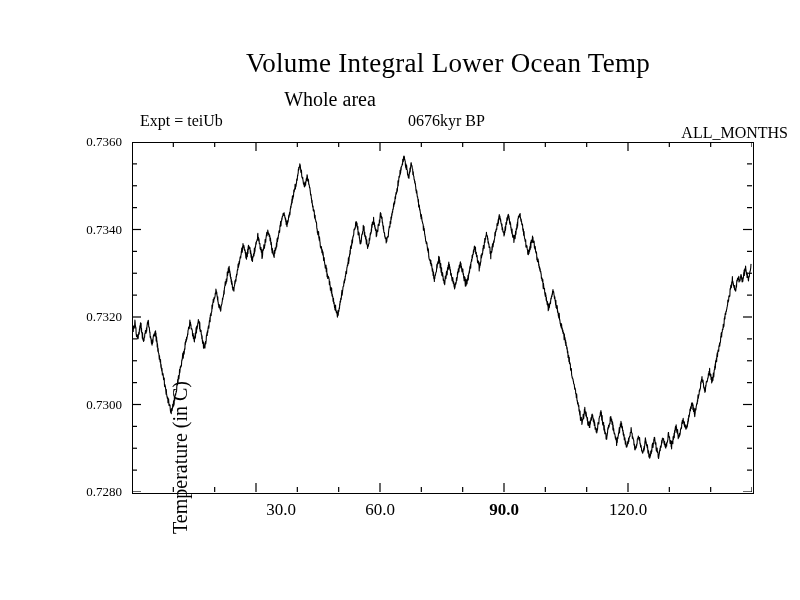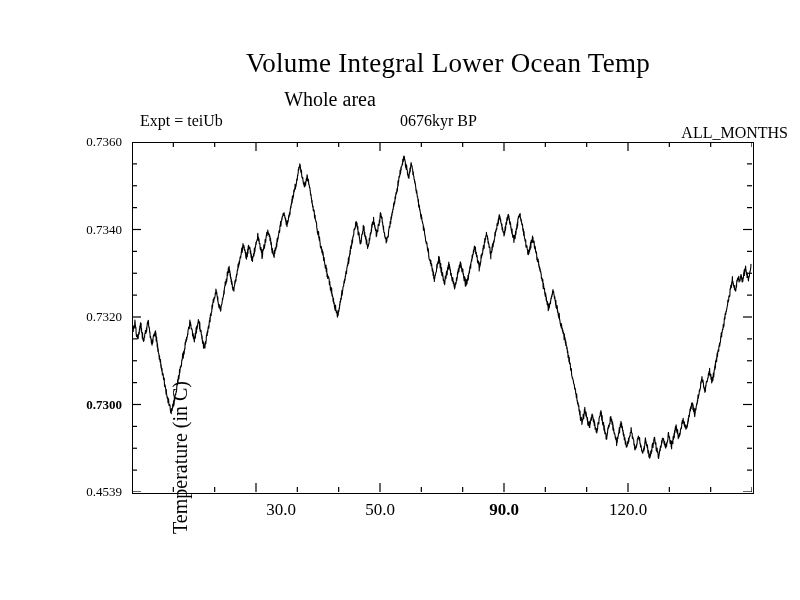--- a/index.html
+++ b/index.html
@@ -43,21 +43,21 @@
     height: 22px;
     font-size: 16px;
   }
   #annot-left {
     position: absolute;
     left: 12px;
     top: 0;
   }
   #annot-center {
     position: absolute;
-    left: 272px;
+    left: 280px;
     top: 0;
   }
   #annot-right {
     position: absolute;
     right: 0;
     top: 12px;
   }
   #plot-area {
     position: absolute;
     left: 132px;
@@ -139,29 +139,29 @@
   <div id="title">Volume Integral Lower Ocean Temp</div>
   <div id="subtitle">Whole area</div>
 
   <div id="annot-row">
     <span id="annot-left">Expt = teiUb</span>
     <span id="annot-center">0676kyr BP</span>
     <span id="annot-right">ALL_MONTHS</span>
   </div>
 
   <div id="ylabels">
-      <div class="ytick-label" style="top: 341px;">0.4539</div>
-      <div class="ytick-label" style="top: 253.5px; font-weight: bold;">0.7300</div>
+      <div class="ytick-label" style="top: 341px;">0.7280</div>
+      <div class="ytick-label" style="top: 253.5px;">0.7300</div>
       <div class="ytick-label" style="top: 166px;">0.7320</div>
       <div class="ytick-label" style="top: 78.5px;">0.7340</div>
       <div class="ytick-label" style="top: -9px;">0.7360</div>
     </div>
   <div id="xlabels">
       <div class="xtick-label" style="left: 124px; text-align: right;">30.0</div>
-      <div class="xtick-label" style="left: 248px;">50.0</div>
+      <div class="xtick-label" style="left: 248px;">60.0</div>
       <div class="xtick-label" style="left: 372px; font-weight: bold;">90.0</div>
       <div class="xtick-label" style="left: 496px;">120.0</div>
     </div>
 
 
   <div id="plot-area">
     <div id="frame"></div>
     <svg id="series-svg" viewBox="0 0 620 350" preserveAspectRatio="none">
       <g id="ticks-layer">
           <line x1="0" y1="350" x2="9" y2="350" stroke="#000" stroke-width="1.2"></line>

